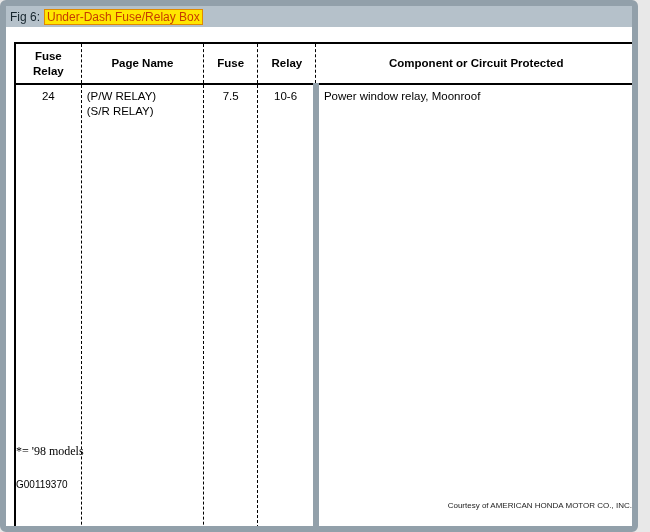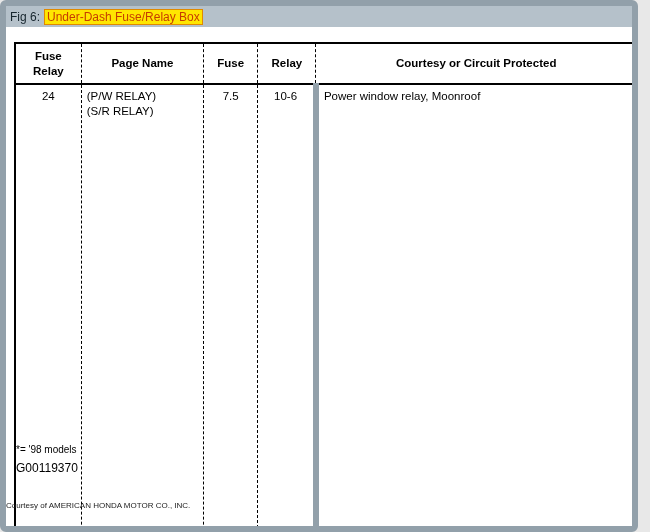--- a/index.html
+++ b/index.html
@@ -64,35 +64,36 @@
   table.fuse tbody tr td { border-top: 2px solid #000; }
   td.num  { text-align: center; }
   td.name { text-align: left; padding-left: 8px; }
   td.amps { text-align: center; }
   td.page { text-align: center; }
   td.desc { text-align: left; padding-left: 8px; }
   .note-models {
     position: absolute;
     left: 10px;
     top: 438px;
-    font-size: 10px;
+    font-size: 12px;
     color: #000;
+    font-family: Liberation Serif, serif;
   }
   .note-figid {
     position: absolute;
     left: 10px;
-    top: 455px;
-    font-size: 12px;
+    top: 473px;
+    font-size: 10px;
     color: #000;
   }
   .note-courtesy {
     position: absolute;
     left: 0; right: 0;
     top: 495px;
-    text-align: left;
+    text-align: right;
     font-size: 8px;
     color: #222;
   }
 </style>
 </head>
 <body>
 
 <div class="page">
 
   <div class="titlebar">
@@ -108,21 +109,21 @@
       <col style="width:58px">
       <col style="width:320px">
     </colgroup>
     <thead>
       <tr>
         <th>Fuse
 Relay</th>
         <th>Page Name</th>
         <th>Fuse</th>
         <th>Relay</th>
-        <th>Courtesy or Circuit Protected</th>
+        <th>Component or Circuit Protected</th>
       </tr>
     </thead>
     <tbody>
       <tr>
         <td class="num">24</td>
         <td class="name">(P/W RELAY)
 (S/R RELAY)</td>
         <td class="amps">7.5</td>
         <td class="page">10-6</td>
         <td class="desc">Power window relay, Moonroof</td>

